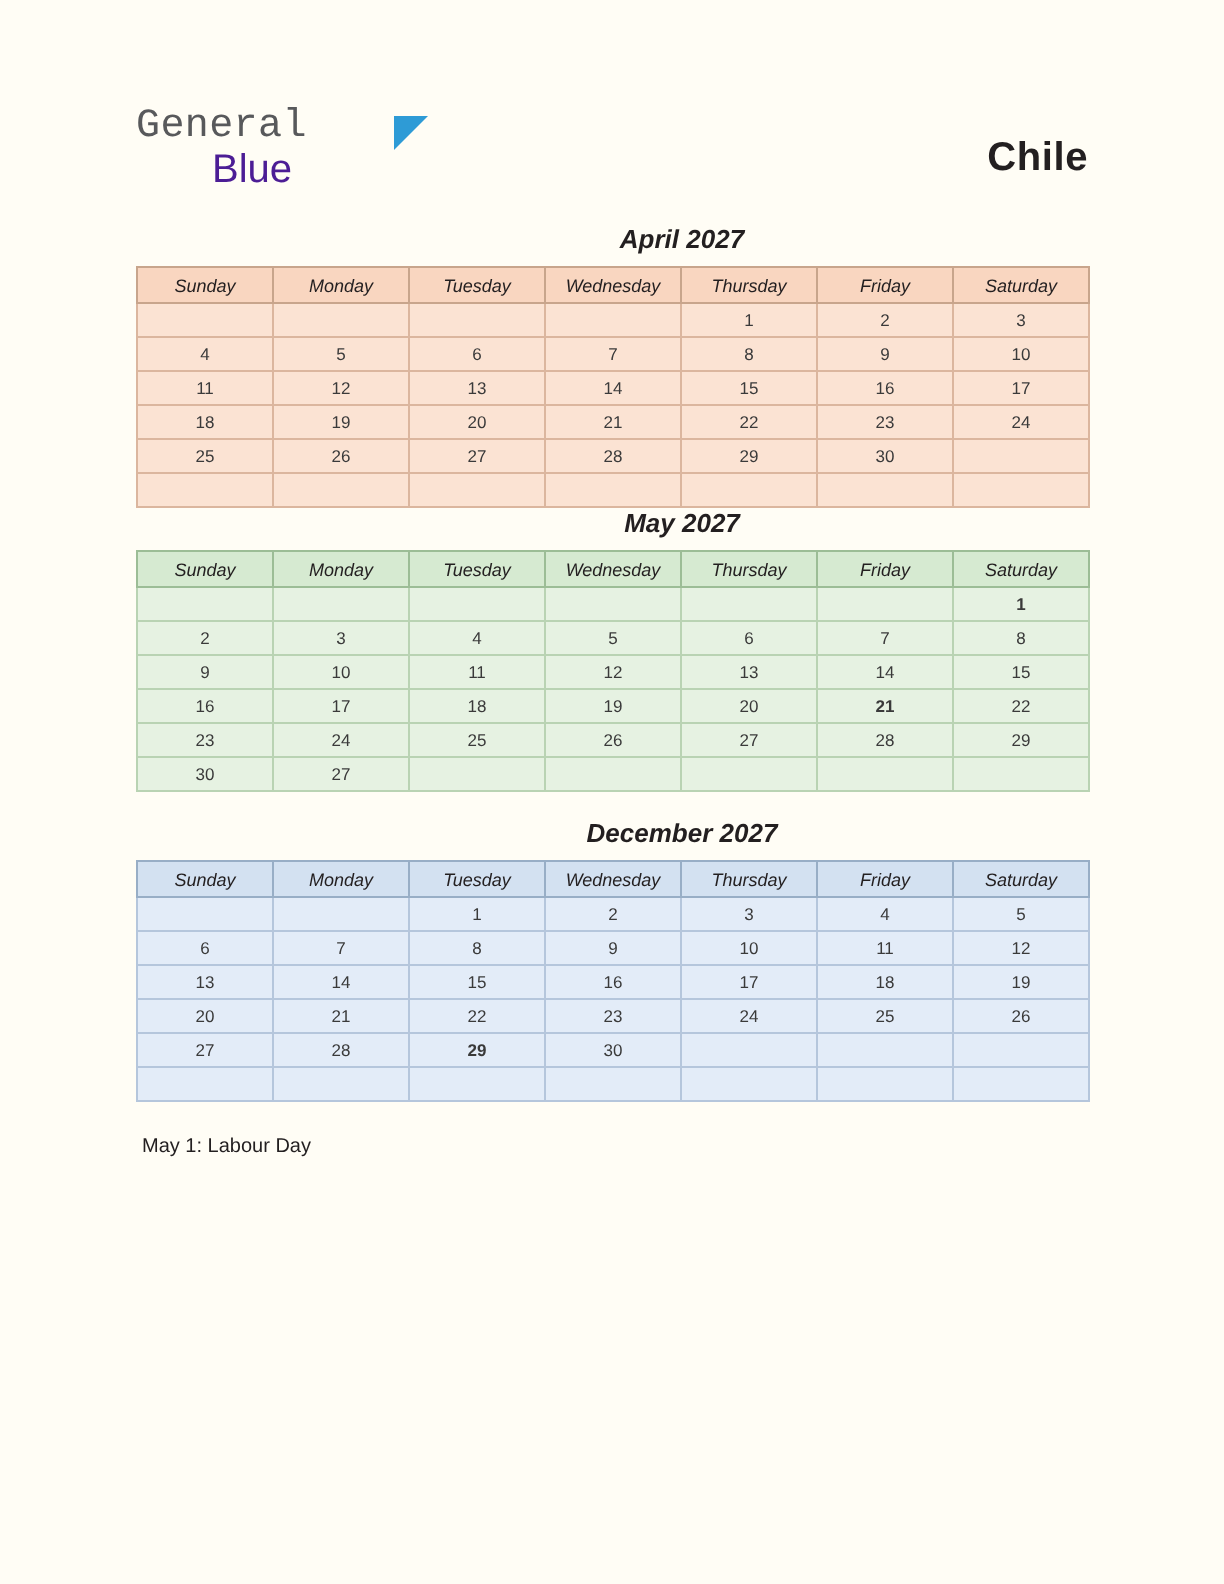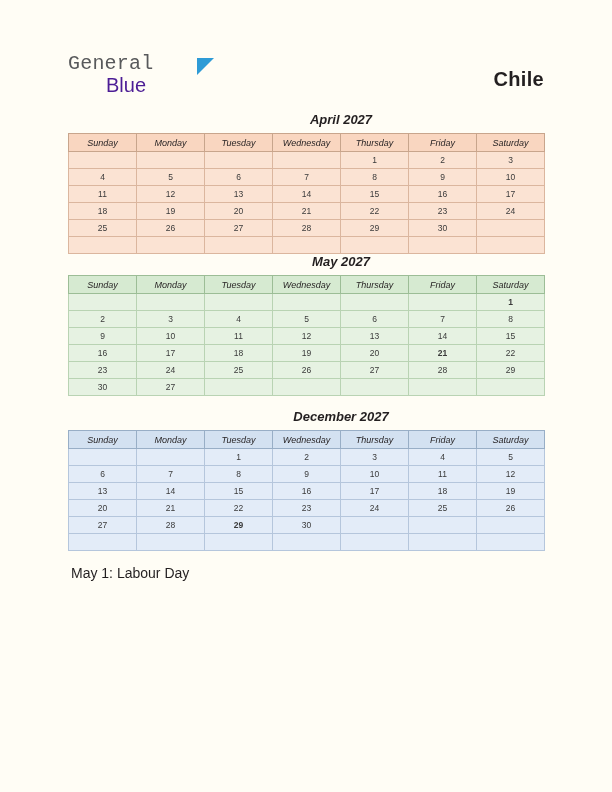--- a/index.html
+++ b/index.html
@@ -119,21 +119,21 @@
   .jun td { background: #e3ecf8; border: 1px solid #b5c6dc; }
 
   
   .holiday-list {
     position: absolute;
     left: 68px;
     top: 566px;
     width: 400px;
   }
   .holiday-list div {
-    font-size: 14px;
+    font-size: 10px;
     color: #231f20;
     line-height: 15px;
     padding-left: 3px;
   }
 </style>
 </head>
 <body>
 
 <div class="page">
 

